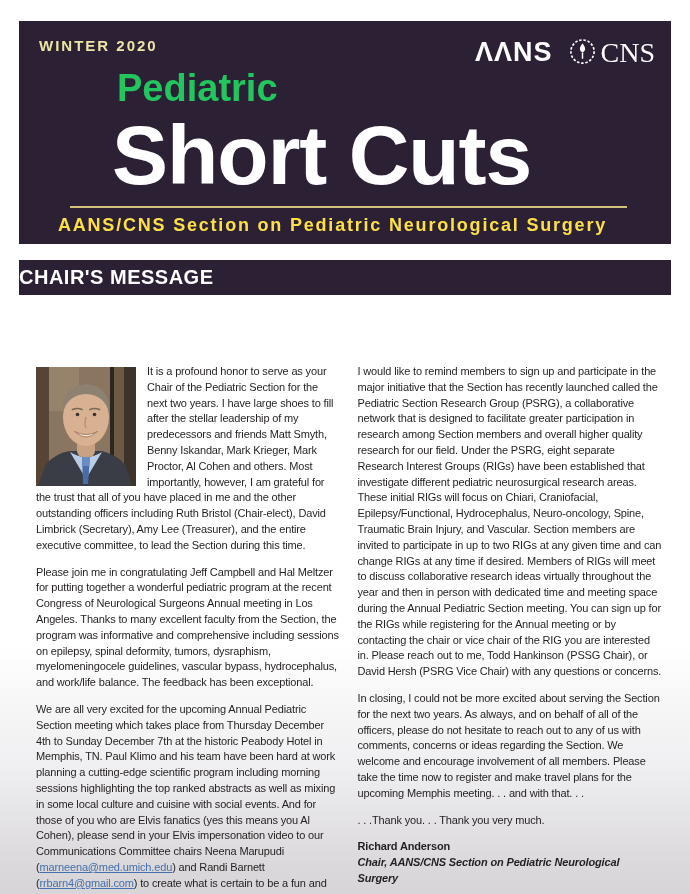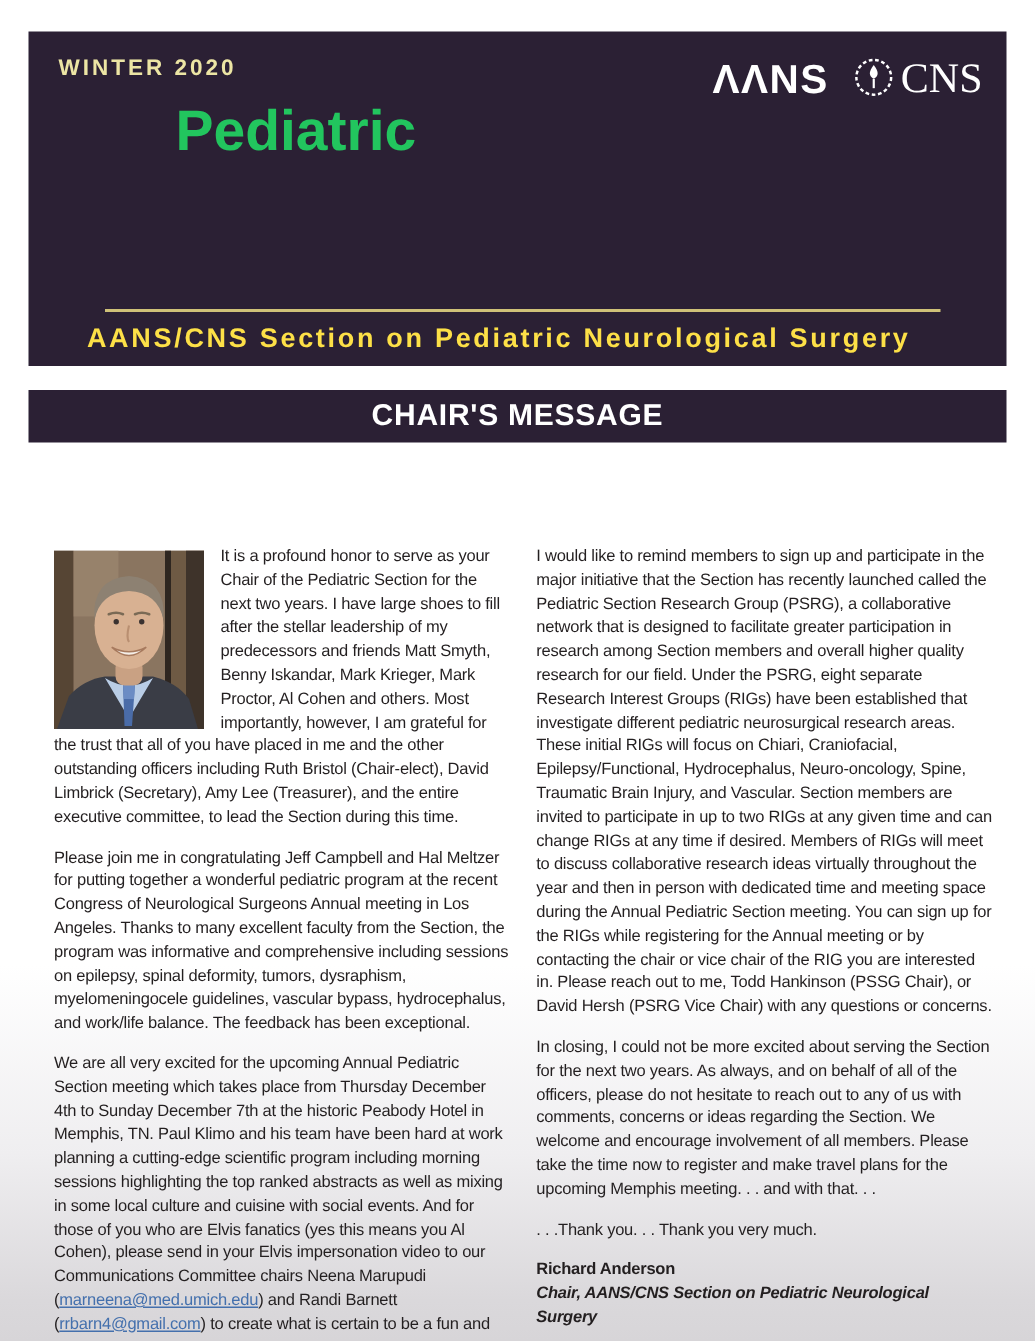--- a/index.html
+++ b/index.html
@@ -15,21 +15,21 @@
   .cns-logo{display:flex;align-items:center;gap:4px;}
   .cns-text{color:#ffffff;font-family:"Liberation Serif",serif;font-size:28px;line-height:1;}
   .title1{position:absolute;left:98px;top:48px;color:#22c55e;font-size:38px;font-weight:bold;line-height:1;}
   .title2{position:absolute;left:93px;top:92px;color:#ffffff;font-size:84px;font-weight:bold;line-height:1;letter-spacing:-1px;}
   .rule{position:absolute;left:51px;top:185px;width:557px;height:2px;background:#cfc178;}
   .tagline{position:absolute;left:35px;top:194px;width:557px;text-align:center;color:#fde047;
            font-size:18px;font-weight:bold;letter-spacing:1.8px;}
 
   
   .section-bar{margin:16px 19px 0 19px;height:35px;background:#2b2034;display:flex;
-               align-items:center;justify-content:center;}
+               align-items:center;justify-content:flex-start;}
   .section-bar span{color:#ffffff;font-size:20px;font-weight:bold;letter-spacing:0.5px;}
 
   
   .columns{display:flex;gap:17px;padding:23px 28px 0 36px;}
   .col{flex:1;min-width:0;font-size:11px;line-height:15.8px;letter-spacing:-0.15px;color:#231f20;margin-top:46px;}
   .col p{margin:0 0 11px 0;}
   .photo-wrap{float:left;width:100px;height:119px;margin:3px 11px 3px 0;}
   .photo-wrap svg{display:block;width:100%;height:100%;}
   a.email-link{color:#4470ad;text-decoration:underline;cursor:pointer;}
   .sig-name{font-weight:bold;}
@@ -51,20 +51,21 @@
             <circle cx="14" cy="15" r="11.2" fill="none" stroke="#ffffff" stroke-width="1.6" stroke-dasharray="2.4 1.7"></circle>
             <path d="M14 7 C10.5 11.5 10.8 14 14 16 C17.2 14 17.5 11.5 14 7 Z" fill="#ffffff"></path>
             <rect x="13.3" y="16" width="1.4" height="6" fill="#ffffff"></rect>
           </svg>
         </span>
         <span class="cns-text">CNS</span>
       </span>
     </div>
 
     <div class="title1">Pediatric</div>
+    <div class="title2">Short Cuts</div>
     <div class="rule"></div>
     <div class="tagline">AANS/CNS Section on Pediatric Neurological Surgery</div>
   </header>
 
   <div class="section-bar">
     <span>CHAIR'S MESSAGE</span>
   </div>
 
   <main class="columns">
 

